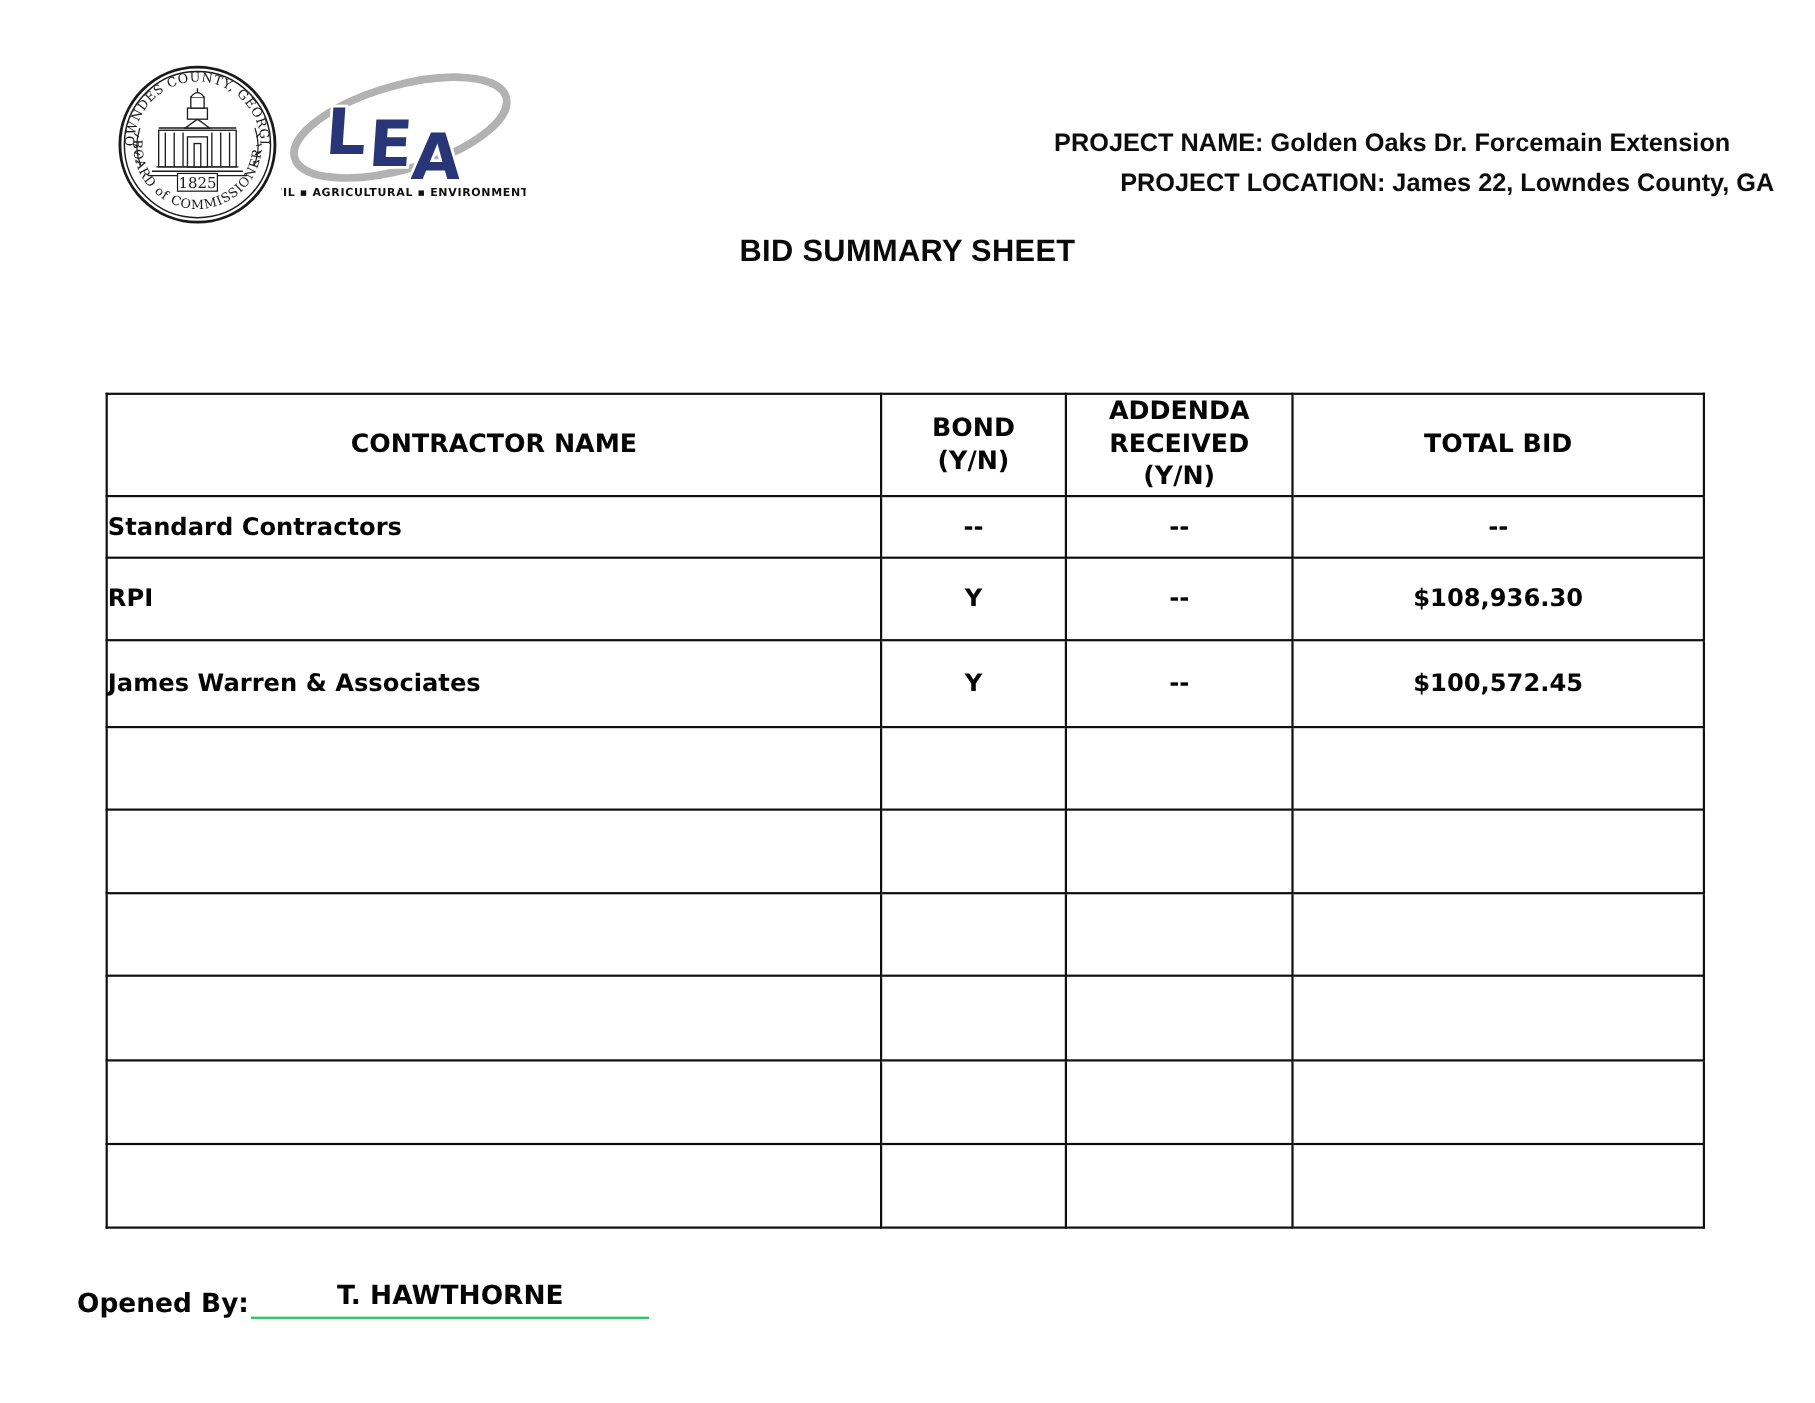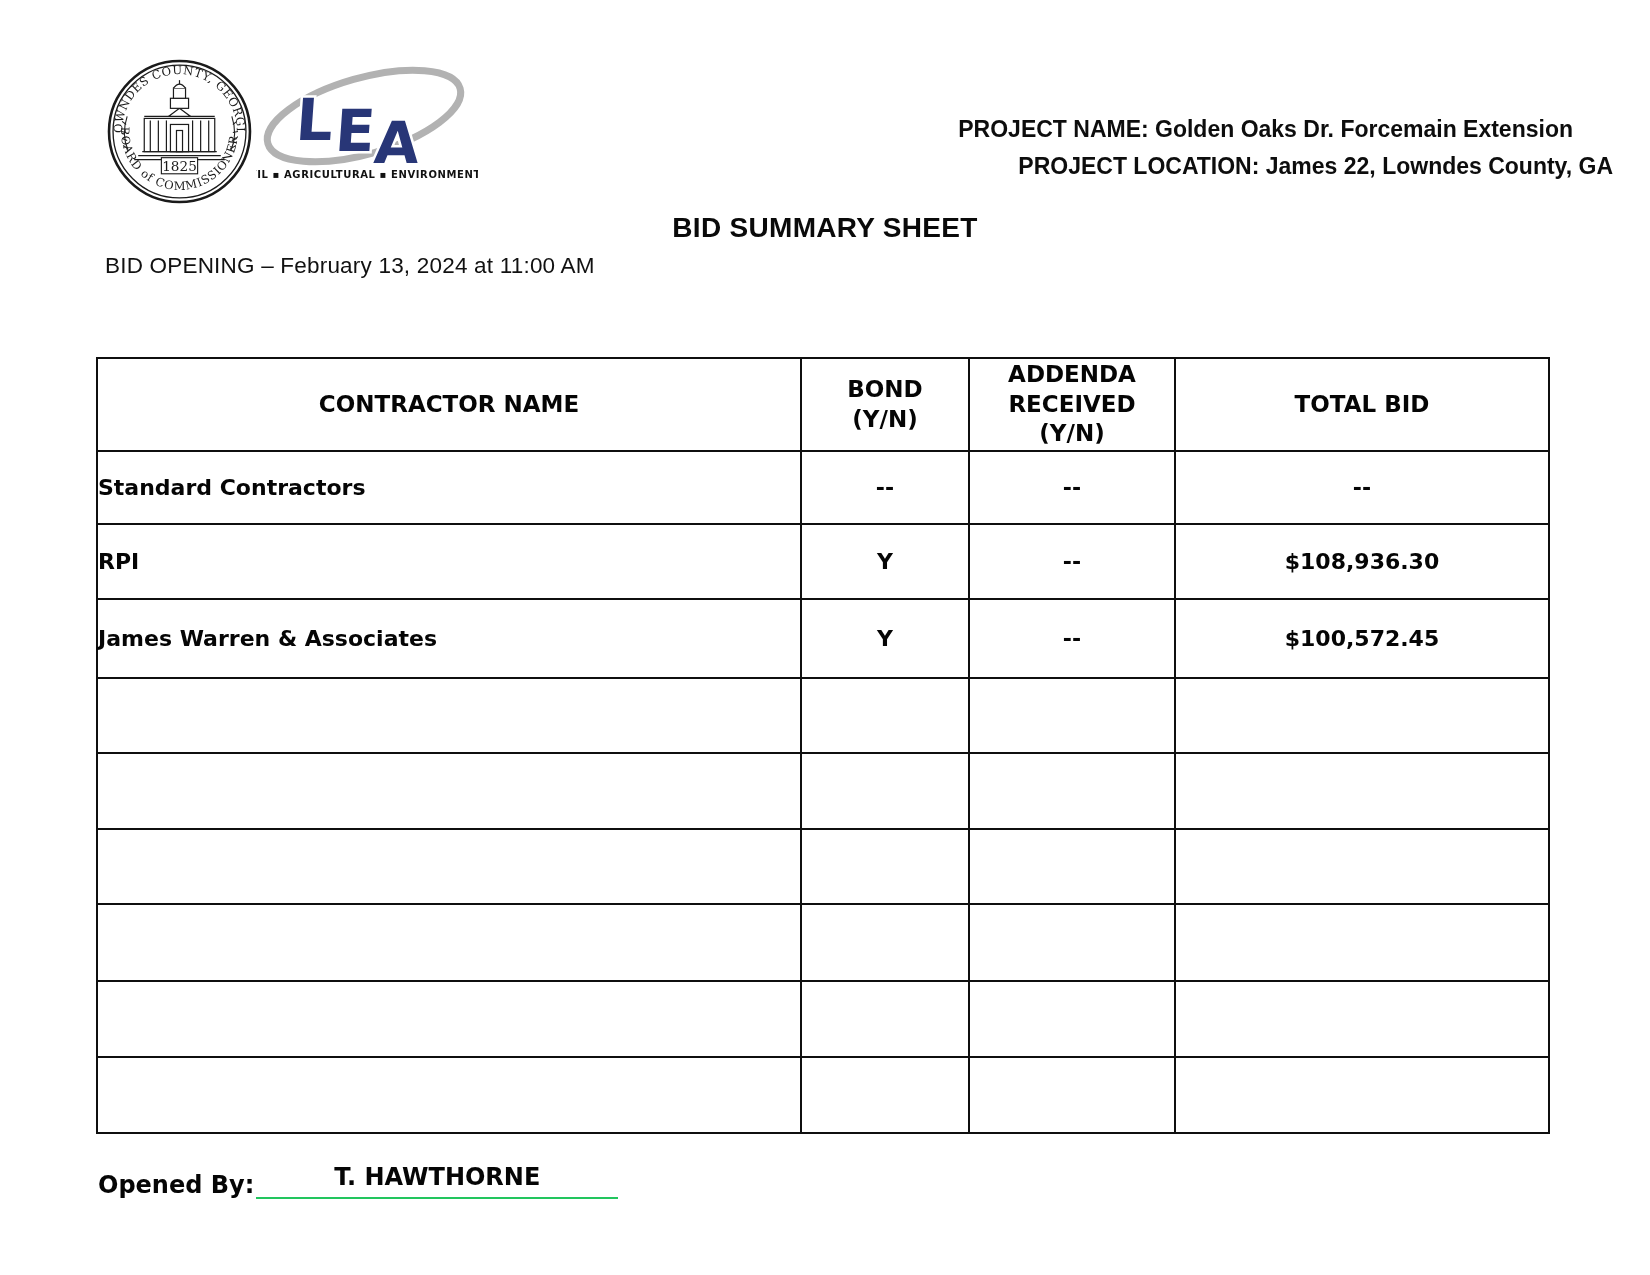--- a/index.html
+++ b/index.html
@@ -32,21 +32,21 @@
     white-space:pre-line;line-height:1.28;padding:0;
   }
   table.bids td{font-size:22px;font-weight:bold;vertical-align:middle;padding:0;}
   td.c-name{text-align:left;padding-left:15px;font-size:22px;}
   td.c-bond,td.c-add{text-align:center;font-size:23px;}
   td.c-total{text-align:center;font-size:23px;}
   
   .opened-by{position:absolute;left:70px;top:1163px;
     font-family:"DejaVu Sans","Liberation Sans",sans-serif;font-weight:bold;
     font-size:24px;color:#050505;}
-  .opened-by .ulabel{display:inline-block;margin-left:28px;}
+  .opened-by .ulabel{display:inline-block;}
   .opened-by .uline{
     display:inline-block;width:362px;text-align:center;
     border-bottom:2px solid #22c55e;padding-bottom:6px;margin-left:2px;
     vertical-align:bottom;
   }
   
   .seal text{font-family:"DejaVu Serif","Liberation Serif",serif;fill:#1a1a1a;}
   .lea .tagline{font-family:"DejaVu Sans",sans-serif;font-weight:bold;fill:#111;}
 </style>
 </head>
@@ -106,40 +106,39 @@
       <text x="84" y="87">E</text>
       <text x="124" y="99">A</text>
     </g>
     <text class="tagline" x="110" y="114" text-anchor="middle" font-size="10" letter-spacing="0.6">CIVIL ▪ AGRICULTURAL ▪ ENVIRONMENTAL</text>
   </svg>
 
   <div class="proj-line proj-line1">PROJECT NAME: Golden Oaks Dr. Forcemain Extension</div>
   <div class="proj-line proj-line2">PROJECT LOCATION: James 22, Lowndes County, GA</div>
 
   <div class="doc-title">BID SUMMARY SHEET</div>
-  <div class="bid-opening">BID OPENING – February 13, 2024 at 11:00 AM</div>
 
   <table class="bids">
     <colgroup>
       <col style="width:704px">
         <col style="width:168px">
         <col style="width:206px">
         <col style="width:374px">
     </colgroup>
     <tbody>
         <tr style="height:93px">
       <th>CONTRACTOR NAME</th>
       <th>BOND
 (Y/N)</th>
       <th>ADDENDA
 RECEIVED
 (Y/N)</th>
       <th>TOTAL BID</th>
     </tr>
-    <tr style="height:73px">
+    <tr style="height:56px">
       <td class="c-name">Standard Contractors</td>
       <td class="c-bond">--</td>
       <td class="c-add">--</td>
       <td class="c-total">--</td>
     </tr>
     <tr style="height:75px">
       <td class="c-name">RPI</td>
       <td class="c-bond">Y</td>
       <td class="c-add">--</td>
       <td class="c-total">$108,936.30</td>

